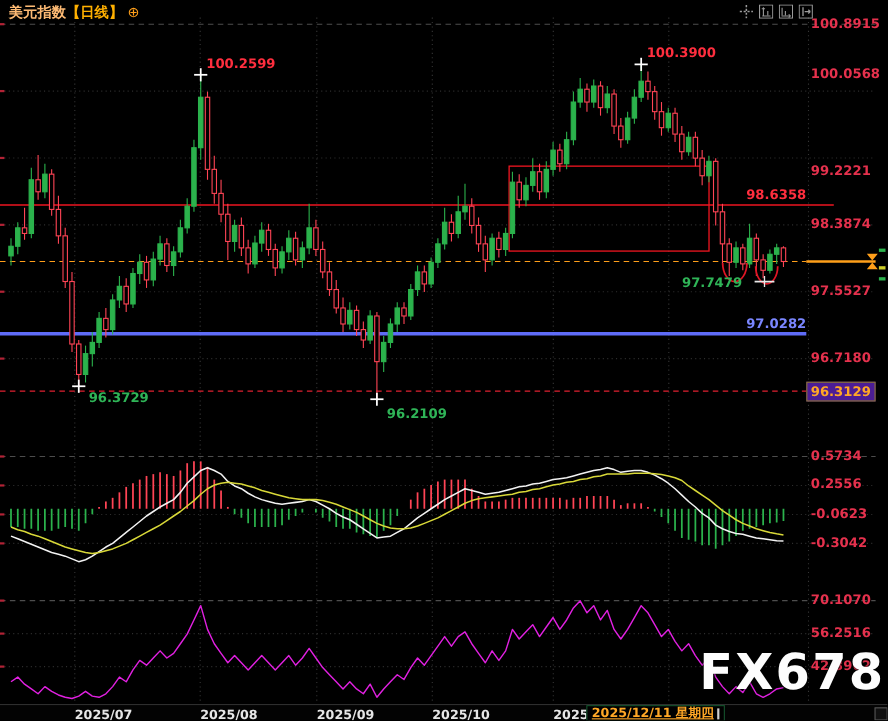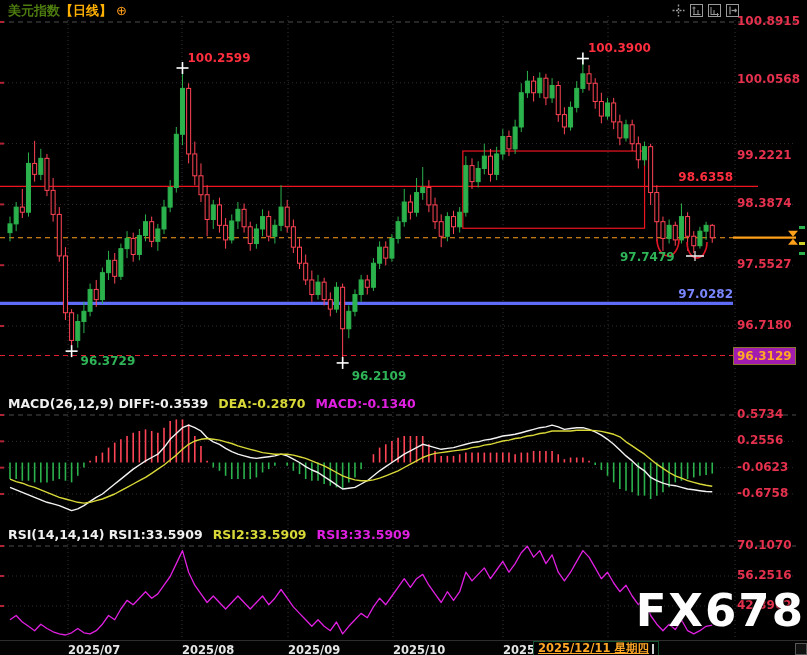--- a/index.html
+++ b/index.html
@@ -1,36 +1,36 @@
 <!DOCTYPE html>
 <html><head>
 <meta charset="utf-8">
 <style>
   html,body{margin:0;padding:0;background:#000;}
   #app{position:relative;width:807px;height:655px;background:#000;overflow:hidden;
        font-family:"DejaVu Sans","Liberation Sans",sans-serif;}
   #chart-svg{position:absolute;left:0;top:0;}
   .hdr{position:absolute;top:2px;left:8px;font-size:13px;font-weight:700;white-space:nowrap;z-index:5;}
-  .hdr .t{color:#4d7c0f;}
+  .hdr .t{color:#fdba74;}
   .hdr .p{color:#ffb000;}
   .hdr .plus{color:#ff9f1a;font-weight:400;margin-left:4px;cursor:pointer;}
   .toolbar{position:absolute;top:3px;left:671px;display:flex;gap:4px;z-index:5;}
   .tool{width:14px;height:14px;display:flex;align-items:center;justify-content:center;cursor:pointer;}
   .ind-hdr{position:absolute;left:8px;font-size:12.5px;font-weight:700;white-space:nowrap;z-index:4;}
   .ind-hdr .w{color:#f0f0f0;} .ind-hdr .y{color:#d8d838;margin-left:10px;} .ind-hdr .m{color:#e020e0;margin-left:10px;}
   .lab{position:absolute;font-size:12px;font-weight:700;line-height:1;white-space:nowrap;z-index:3;}
   .axis-strip{position:absolute;left:0;top:640px;width:807px;height:15px;background:#030303;border-top:1px solid #2e2e2e;z-index:4;}
   .tlab{position:absolute;top:2px;color:#e6e6e6;font-size:11.5px;font-weight:700;}
   .datebox{position:absolute;left:533px;top:0px;height:13px;padding:0 4px;background:#000;border:1px solid #14532d;
            color:#ffa726;font-size:11.5px;font-weight:700;line-height:13px;z-index:5;display:flex;align-items:center;text-decoration:underline;}
   .datebox .cursorbar{display:inline-block;width:2px;height:10px;background:#cfcfcf;margin-left:3px;}
   .axis-gear{position:absolute;left:795px;top:2px;width:10px;height:10px;border:1px solid #555;background:#111;}
   .watermark{position:absolute;right:2px;bottom:18px;color:#fdfdfd;font-size:45px;font-weight:700;
              letter-spacing:2px;z-index:6;text-shadow:0 0 3px #000;}
-  .boxedlab{position:absolute;left:733px;padding:1px 3px;border:1px solid #8a7330;background:#a21caf;
+  .boxedlab{position:absolute;left:733px;padding:1px 3px;border:1px solid #8a7330;background:#4c1d95;
             color:#ffa726;font-size:12px;font-weight:700;z-index:4;}
 </style>
 </head>
 <body>
 <div id="app">
 
 <svg id="chart-svg" width="807" height="655">
       <line x1="68" y1="16" x2="68" y2="638" stroke="#353535" stroke-width="1" stroke-dasharray="1,3"></line>
       <line x1="182" y1="16" x2="182" y2="638" stroke="#353535" stroke-width="1" stroke-dasharray="1,3"></line>
       <line x1="288" y1="16" x2="288" y2="638" stroke="#353535" stroke-width="1" stroke-dasharray="1,3"></line>
@@ -478,26 +478,20 @@
       <g stroke="#9a9a9a" stroke-width="1.2">
             <line x1="4" y1="2.5" x2="4" y2="10.5"></line>
             <line x1="5.5" y1="6.5" x2="10.5" y2="6.5"></line>
             <line x1="8.8" y1="4.8" x2="10.5" y2="6.5"></line>
             <line x1="8.8" y1="8.2" x2="10.5" y2="6.5"></line>
           </g>
         </svg>
   </div>
 </div>
 
-<div class="ind-hdr" style="top:396px">
-  <span class="w">MACD(26,12,9) DIFF:-0.3539</span><span class="y">DEA:-0.2870</span><span class="m">MACD:-0.1340</span>
-</div>
-<div class="ind-hdr" style="top:527px">
-  <span class="w">RSI(14,14,14) RSI1:33.5909</span><span class="y">RSI2:33.5909</span><span class="m">RSI3:33.5909</span>
-</div>
 
 <div class="axis-strip">
   <div class="datebox">
         <span>2025/12/11 星期四</span>
         <span class="cursorbar"></span>
       </div>
   <div class="axis-gear"></div>
 <div class="tlab" style="left: 68px;">2025/07</div>
       <div class="tlab" style="left: 182px;">2025/08</div>
       <div class="tlab" style="left: 288px;">2025/09</div>
@@ -511,26 +505,26 @@
 
 <div class="lab" style="left: auto; top: 171.306px; color: rgb(255, 46, 62); right: 74px;">98.6358</div>
     <div class="lab" style="left: auto; top: 288.405px; color: rgb(122, 134, 255); right: 74px;">97.0282</div>
     <div class="boxedlab" style="top: 346.508px;">96.3129</div>
     <div class="lab" style="left: 80.6px; top: 355.137px; color: rgb(47, 180, 87);">96.3729</div>
     <div class="lab" style="left: 187.48px; top: 52.0061px; color: rgb(255, 46, 62);">100.2599</div>
     <div class="lab" style="left: 351.64px; top: 369.937px; color: rgb(47, 180, 87);">96.2109</div>
     <div class="lab" style="left: 587.88px; top: 41.5295px; color: rgb(255, 46, 62);">100.3900</div>
     <div class="lab" style="left: 620px; top: 251px; color: rgb(47, 180, 87);">97.7479</div>
     <div class="lab" style="left: 737px; top: 15px; color: rgb(229, 49, 77);">100.8915</div>
-    <div class="lab" style="left: 737px; top: 73px; color: rgb(229, 49, 77);">100.0568</div>
+    <div class="lab" style="left: 737px; top: 61px; color: rgb(229, 49, 77);">100.0568</div>
     <div class="lab" style="left: 737px; top: 136.6px; color: rgb(229, 49, 77); margin-top: 12px;">99.2221</div>
     <div class="lab" style="left: 737px; top: 197.4px; color: rgb(229, 49, 77);">98.3874</div>
     <div class="lab" style="left: 737px; top: 258.2px; color: rgb(229, 49, 77);">97.5527</div>
     <div class="lab" style="left: 737px; top: 319px; color: rgb(229, 49, 77);">96.7180</div>
     <div class="lab" style="left: 737px; top: 408px; color: rgb(229, 49, 77);">0.5734</div>
     <div class="lab" style="left: 737px; top: 434.331px; color: rgb(229, 49, 77);">0.2556</div>
     <div class="lab" style="left: 737px; top: 460.669px; color: rgb(229, 49, 77);">-0.0623</div>
-    <div class="lab" style="left: 737px; top: 487px; color: rgb(229, 49, 77);">-0.6758</div>
+    <div class="lab" style="left: 737px; top: 487px; color: rgb(229, 49, 77);">-0.3042</div>
     <div class="lab" style="left: 737px; top: 539px; color: rgb(229, 49, 77);">70.1070</div>
     <div class="lab" style="left: 737px; top: 569px; color: rgb(229, 49, 77);">56.2516</div>
     <div class="lab" style="left: 737px; top: 599px; color: rgb(229, 49, 77);">42.3962</div>
 
 </div>
 
 </body></html>

